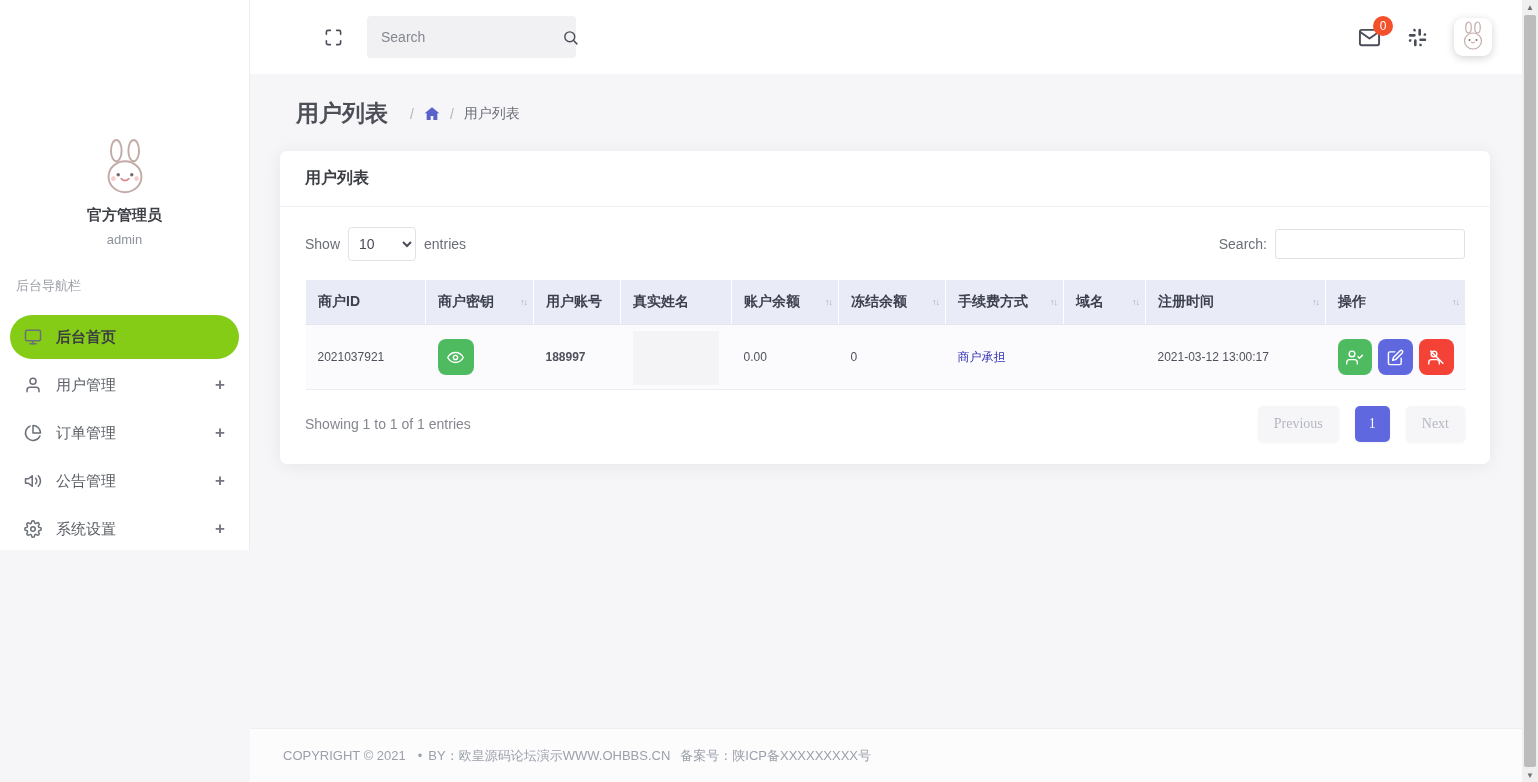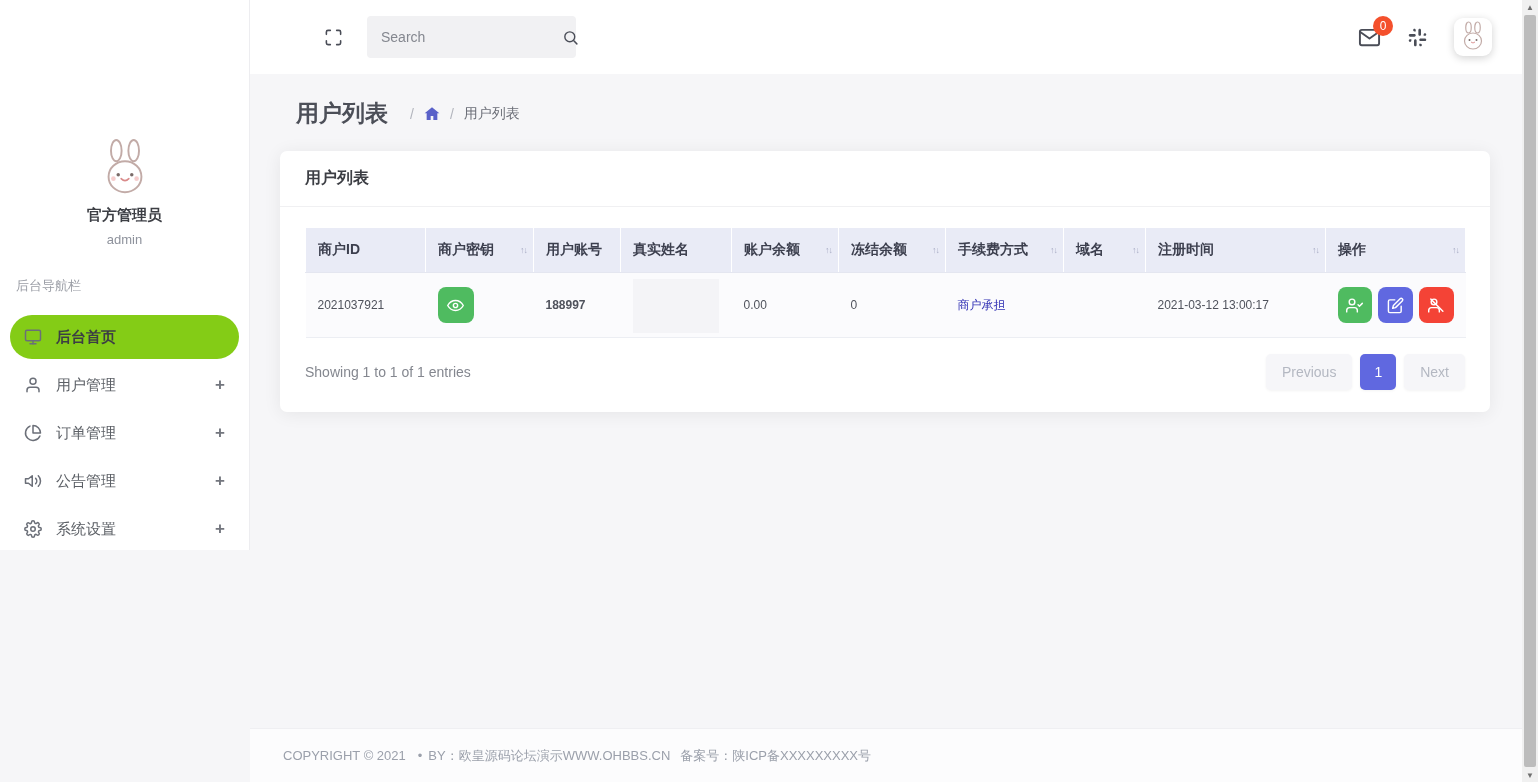--- a/index.html
+++ b/index.html
@@ -63,21 +63,21 @@
   .name-placeholder { width:86px; height:54px; background:#f4f4f7; margin:-6px 0 -8px; }
   .btn-sq { width:36px; height:36px; border:none; border-radius:8px; display:inline-flex; align-items:center; justify-content:center; color:#fff; cursor:pointer; }
   .btn-sq svg { width:17px; height:17px; }
   .btn-green { background:#4fbb60; }
   .btn-indigo { background:#6068e0; }
   .btn-red { background:#f44336; }
   .actions { display:flex; gap:6px; }
   
   .table-footer { display:flex; align-items:center; margin-top:16px; }
   .table-info { color:#84878f; font-size:14px; }
-  .pagination { margin-left:auto; display:flex; gap:8px; }
+  .pagination { margin-left:auto; display:flex; gap:16px;font-family:Liberation Serif, serif; }
   .page-btn { height:36px; padding:0 16px; border:none; border-radius:5px; background:#f6f6f9; color:#b4b8c2; font-size:14px; cursor:pointer; box-shadow:0 1px 3px rgba(0,0,0,.05); font-family:inherit; }
   .page-btn.active { background:#6068e0; color:#fff; padding:0 14px; }
   
   .footer { height:54px; background:#fcfcfd; border-top:1px solid #efeff2; display:flex; align-items:center; padding-left:33px; flex:none; color:#9ba0ab; font-size:13px; }
   .footer span { margin-right:6px; }
   .footer .bullet { margin:0 6px; }
   .footer .seg3 { margin-left:4px; }
   
   .scrollbar { width:16px; min-width:16px; background:#f0f0f0; height:782px; display:flex; flex-direction:column; align-items:center; }
   .sb-arrow { height:14px; width:100%; display:flex; align-items:center; justify-content:center; font-size:8px; color:#6f6f6f; flex:none; }
@@ -238,20 +238,31 @@
       <span class="crumb-sep">/</span>
       <span class="crumb-current">用户列表</span>
     </div>
 
     <div class="card">
       <div class="card-header">
         <span class="card-title">用户列表</span>
       </div>
       <div class="card-body">
 
+        <div class="table-controls">
+          <span class="length-label">Show</span>
+          <select class="length-select">
+            <option>10</option>
+          </select>
+          <span class="length-label">entries</span>
+          <div class="tbl-search">
+            <span class="tbl-search-label">Search:</span>
+            <input type="text" class="tbl-search-input" style="">
+          </div>
+        </div>
 
         <table>
           <colgroup>
             <col style="width:120px">
               <col style="width:108px">
               <col style="width:87px">
               <col style="width:111px">
               <col style="width:107px">
               <col style="width:107px">
               <col style="width:118px">

